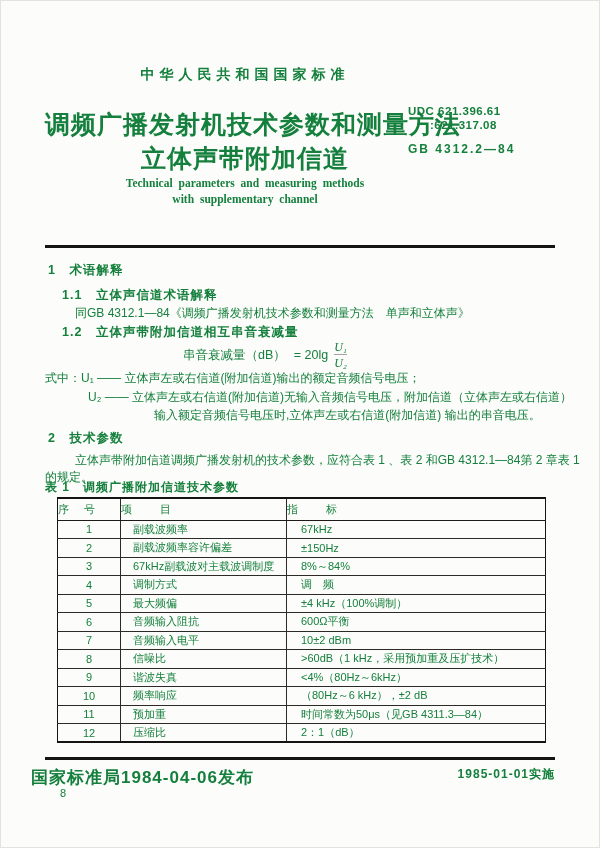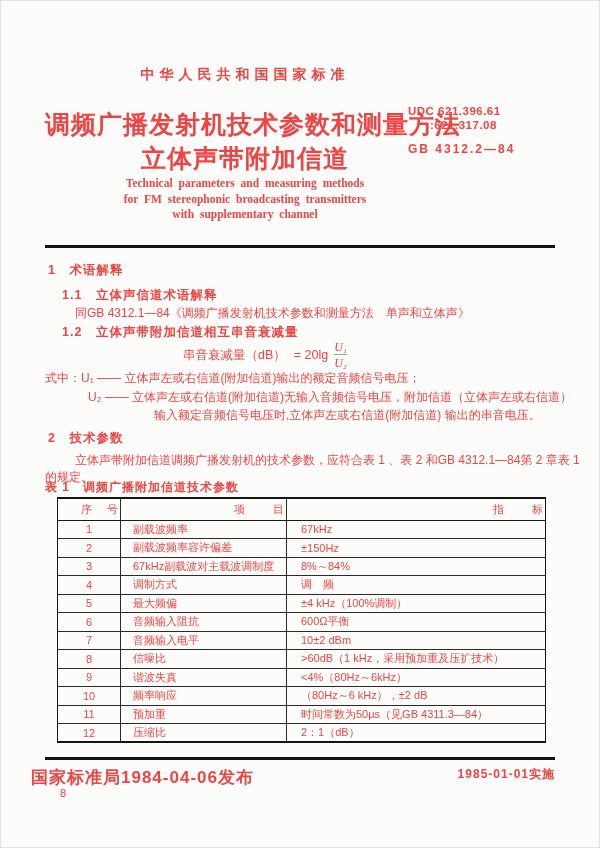--- a/index.html
+++ b/index.html
@@ -2,21 +2,21 @@
 <html><head>
 <meta charset="utf-8">
 <style>
   * { margin:0; padding:0; box-sizing:border-box; }
   html,body { background:#e9e9e7; }
   .page {
     position:relative;
     width:600px; height:848px;
     margin:0 auto;
     background:#fcfcfa;
-    color:#ef4444;
+    color:#15803d;
     font-family:"Liberation Sans", sans-serif;
     overflow:hidden;
     box-shadow:inset 0 0 0 1px #e2e2de;
   }
   .abs { position:absolute; }
 
   .std-label {
     top:66px; left:45px; width:400px;
     text-align:center; font-size:14px; font-weight:bold;
     letter-spacing:5px; white-space:nowrap;
@@ -68,21 +68,21 @@
   table.t1 { position:absolute; top:497px; left:57px; width:488px;
     border-collapse:collapse; table-layout:fixed;
     border-top:2.5px solid #151411; border-bottom:2px solid #151411; }
   table.t1 col.c-no   { width:63px; }
   table.t1 col.c-item { width:166px; }
   table.t1 col.c-spec { width:259px; }
   table.t1 th, table.t1 td {
     border:1px solid #2b2a26; font-size:11px; font-weight:normal;
     height:18.5px; padding:0 0 0 12px; text-align:left; white-space:nowrap;
     overflow:hidden; }
-  table.t1 tr.hdr th { height:22px; text-align:right; padding:0;
+  table.t1 tr.hdr th { height:22px; text-align:left; padding:0;
     border-bottom:1.5px solid #1c1b18; letter-spacing:2px; }
   table.t1 td.no { text-align:center; padding:0; }
   table.t1 td.spec { padding-left:14px; }
   table.t1 th:first-child, table.t1 td:first-child { border-left:1.5px solid #151411; }
   table.t1 th:last-child,  table.t1 td:last-child  { border-right:1.5px solid #151411; }
 
   .rule-bottom { top:757px; left:45px; width:510px; height:2.5px; background:#151411; }
   .footer-issued { top:766px; left:31px; font-size:17px; font-weight:bold; letter-spacing:1px; }
   .footer-impl   { top:766px; right:45px; font-size:12px; font-weight:bold; letter-spacing:1px; }
   .page-num { top:787px; left:60px; font-size:11px; }
@@ -98,21 +98,20 @@
   <div class="abs title-cn title-cn-2">立体声带附加信道</div>
 
   <div class="abs udc-block">
     <div>UDC 621.396.61</div>
     <div class="udc-line2">:621.317.08</div>
   </div>
   <div class="abs std-no">GB 4312.2—84</div>
 
   <div class="abs title-en">
     <div>Technical parameters and measuring methods</div>
-    <div>for FM stereophonic broadcasting transmitters</div>
     <div>with supplementary channel</div>
   </div>
 
   <div class="abs rule-top"></div>
 
   <div class="abs sec-h sec1-h">1　术语解释</div>
   <div class="abs sec-h s11-h">1.1　立体声信道术语解释</div>
   <div class="abs s11-body">同GB 4312.1—84《调频广播发射机技术参数和测量方法　单声和立体声》</div>
   <div class="abs sec-h s12-h">1.2　立体声带附加信道相互串音衰减量</div>
 

